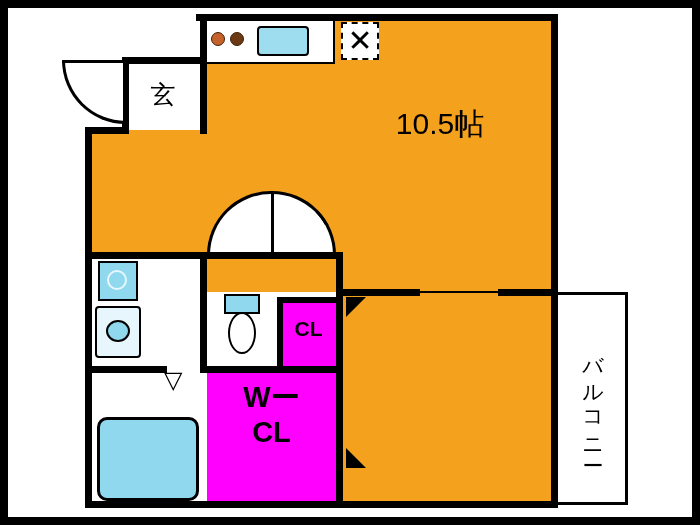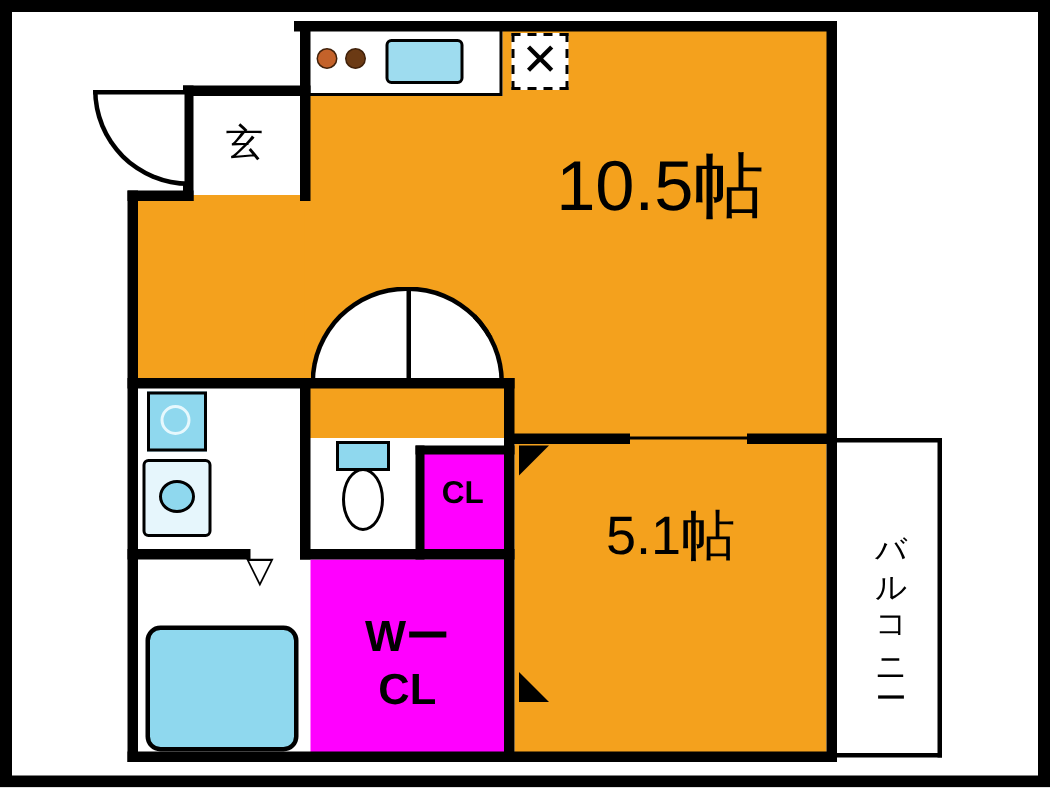--- a/index.html
+++ b/index.html
@@ -16,25 +16,25 @@
   .thin{background:#000;z-index:5;}
   
   .arc{background:#fff;border:3px solid #000;z-index:6;}
   #entrance-arc{left:62px;top:60px;width:64px;height:64px;border-radius:0 0 0 100%;}
   #fan-arc{left:207px;top:191px;width:129px;height:64px;border-radius:64px 64px 0 0;}
   #fan-center{left:61px;top:0;width:3px;height:58px;background:#000;}
   
   .lbl{color:#000;text-align:center;z-index:7;}
   #genkan-label{left:133px;top:78px;width:60px;font-size:25px;}
   #ldk-label{left:340px;top:100px;width:200px;font-size:42px;line-height:47px;}
-  #ldk-size{font-size:47px;}
+  #ldk-size{font-size:30px;}
   #western-label{left:340px;top:334px;width:214px;font-size:39px;line-height:46px;}
   #western-size{font-size:36px;}
   #cl-label{left:281px;top:317px;width:55px;font-size:21px;font-weight:bold;}
-  #wcl-label{left:207px;top:408px;width:129px;font-size:29px;line-height:35px;font-weight:bold;}
+  #wcl-label{left:207px;top:380px;width:129px;font-size:29px;line-height:35px;font-weight:bold;}
   #balcony-label{left:568px;top:300px;width:50px;height:200px;writing-mode:vertical-rl;
     text-orientation:upright;font-size:21px;letter-spacing:4px;display:flex;
     align-items:center;justify-content:center;}
   
   #counter{left:203px;top:18px;width:132px;height:46px;background:#fff;border:2px solid #000;z-index:3;}
   .burner{width:14px;height:14px;border-radius:50%;border:1px solid #40210a;z-index:4;}
   #burner-1{left:211px;top:32px;background:#C4622A;}
   #burner-2{left:230px;top:32px;background:#6B3A14;}
   #kitchen-sink{left:257px;top:26px;width:52px;height:30px;background:#9EDCEF;border:2px solid #000;border-radius:4px;z-index:4;}
   #range-box{left:341px;top:22px;width:38px;height:38px;border:2px dashed #000;background:#fff;
@@ -116,21 +116,20 @@
     </div>
 
   <div class="abs tri" id="tri-top"></div>
   <div class="abs tri" id="tri-bottom"></div>
 
   <div class="abs lbl" id="genkan-label">玄</div>
   <div class="abs lbl" id="ldk-label">
     <div id="ldk-size">10.5帖</div>
   </div>
   <div class="abs lbl" id="western-label">
-    <div id="western-size">5.1帖</div>
   </div>
   <div class="abs lbl" id="cl-label">CL</div>
   <div class="abs lbl" id="wcl-label">
     <div>Wー</div>
     <div>CL</div>
   </div>
   <div class="abs lbl" id="balcony-label">バルコニー</div>
 
   <div class="abs frame"></div>
 </div>

